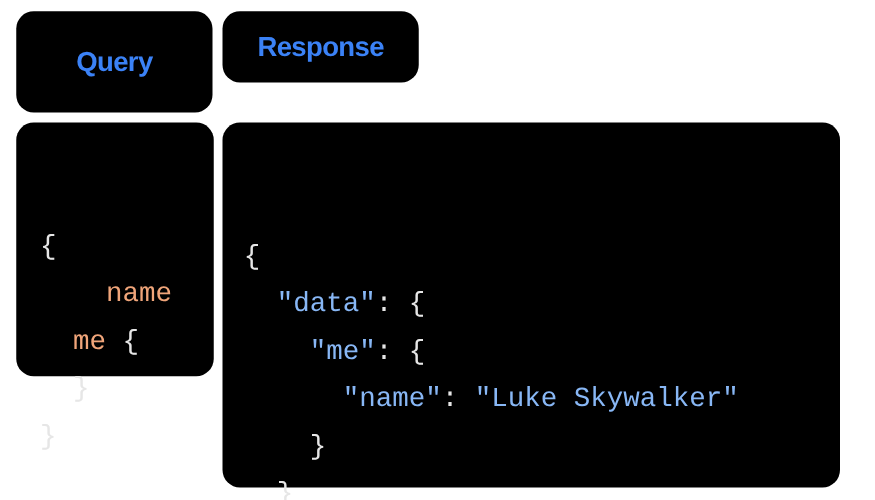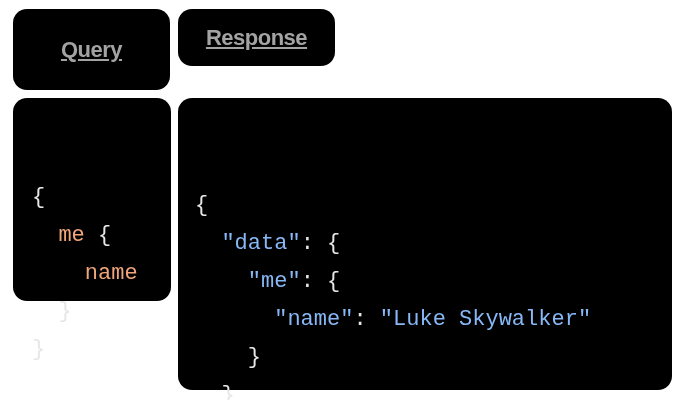--- a/index.html
+++ b/index.html
@@ -1,37 +1,37 @@
 <!DOCTYPE html>
 <html><head>
 <meta charset="utf-8">
 <style>
   html, body { margin:0; padding:0; background:#ffffff; }
   body { width:700px; height:400px; position:relative; overflow:hidden; }
   .box { position:absolute; background:#000; border-radius:14px; }
   .hdr { display:flex; align-items:center; justify-content:center;
-         color:#a3a3a3; font-family:"Liberation Sans", sans-serif; font-weight:bold;
-         font-size:22px; letter-spacing:-0.5px;text-decoration:underline; }
+         color:#3b82f6; font-family:"Liberation Sans", sans-serif; font-weight:bold;
+         font-size:22px; letter-spacing:-0.5px; }
   .code { font-family:"Liberation Mono", monospace; font-size:22px; line-height:38px;
           white-space:pre; color:#e6e6e6; }
   .code .line { height:38px; }
   .punc { color:#e6e6e6; }
   .field { color:#f0a57a; }
   .key { color:#88b7f5; }
   .str { color:#88b7f5; }
 </style>
 </head>
 <body>
 
 <div class="box hdr" style="left:13px; top:9px; width:157px; height:81px;">
   <span>Query</span>
 </div>
 <div class="box hdr" style="left:178px; top:9px; width:157px; height:57px;">
   <span>Response</span>
 </div>
 
 <div class="box code" style="left:13px; top:98px; width:158px; height:203px; padding:5px 0 0 19px; box-sizing:border-box;">
-  <div id="query-lines"><div class="line"><span class="punc">{</span></div><div class="line">  <span class="field">me</span><span class="punc"> {</span></div><div class="line">    <span class="field">name</span></div><div class="line">  <span class="punc">}</span></div><div class="line"><span class="punc">}</span></div></div>
+  <div id="query-lines"><div class="line"><span class="punc">{</span></div><div class="line">    <span class="field">name</span></div><div class="line">  <span class="field">me</span><span class="punc"> {</span></div><div class="line">  <span class="punc">}</span></div><div class="line"><span class="punc">}</span></div></div>
 </div>
 
 <div class="box code" style="left:178px; top:98px; width:494px; height:292px; padding:13px 0 0 17px; box-sizing:border-box;">
   <div id="response-lines"><div class="line"><span class="punc">{</span></div><div class="line">  <span class="key">"data"</span><span class="punc">: {</span></div><div class="line">    <span class="key">"me"</span><span class="punc">: {</span></div><div class="line">      <span class="key">"name"</span><span class="punc">: </span><span class="str">"Luke Skywalker"</span></div><div class="line">    <span class="punc">}</span></div><div class="line">  <span class="punc">}</span></div></div>
 </div>
 
 </body></html>

